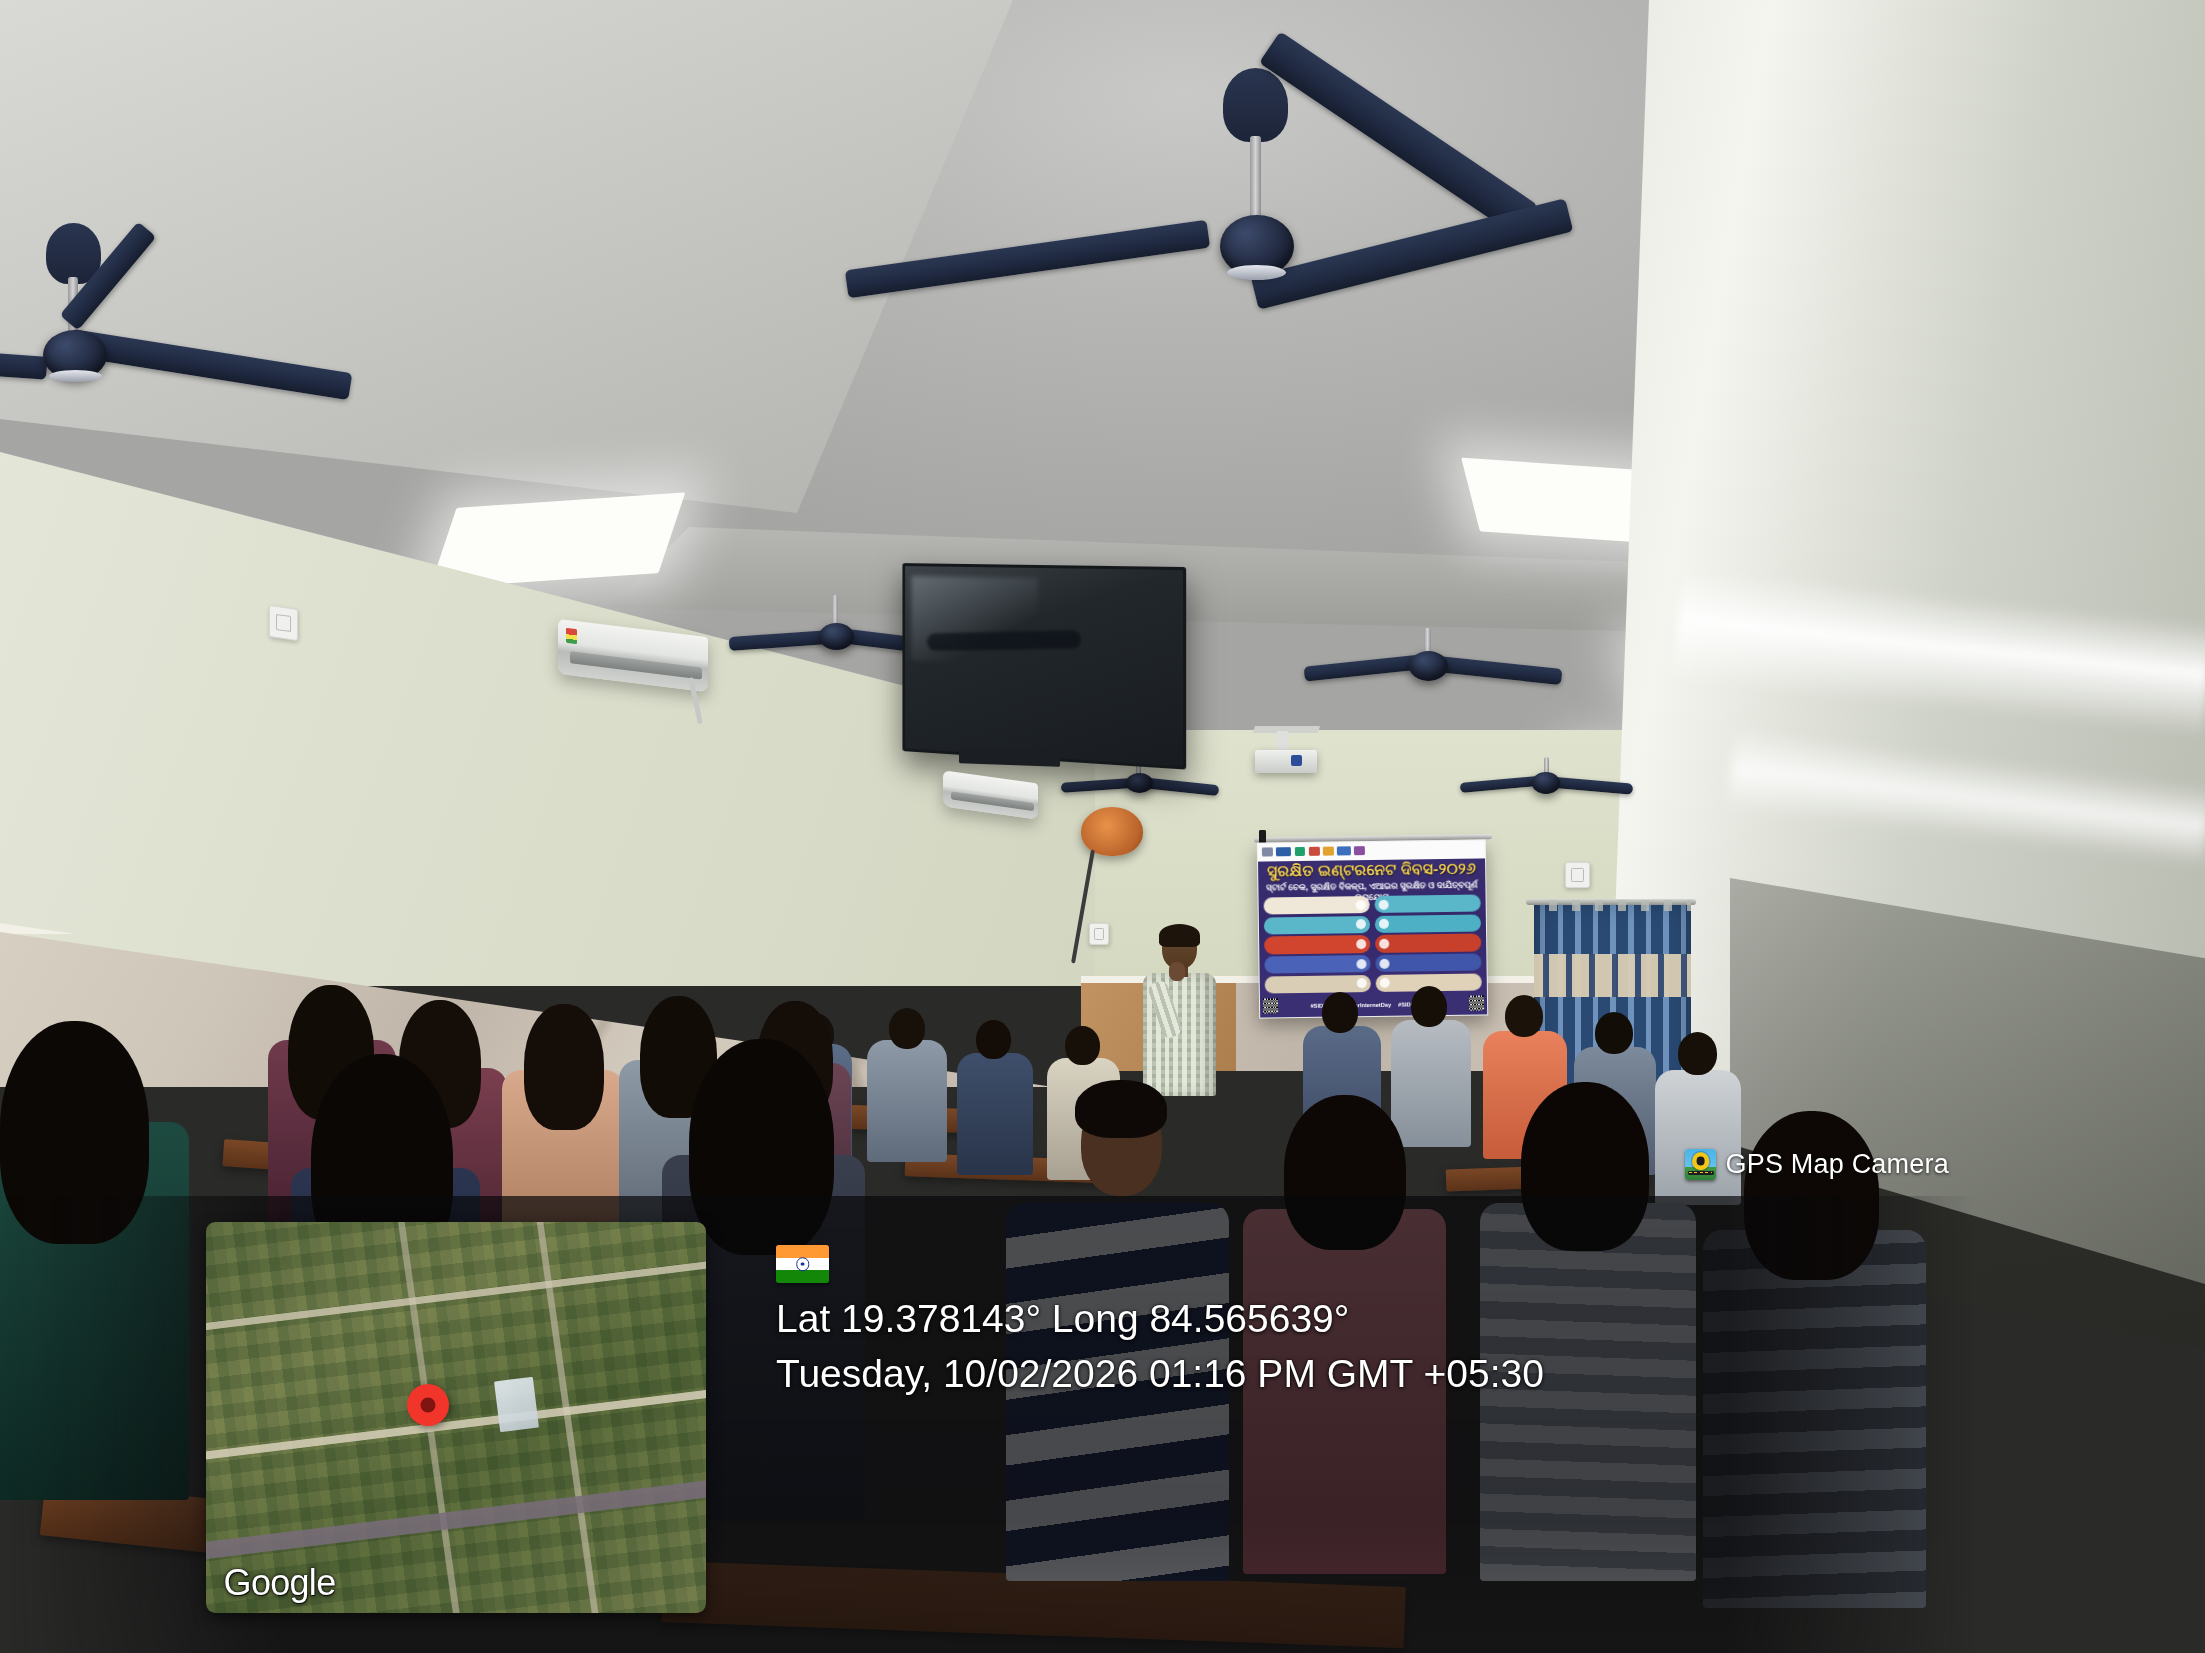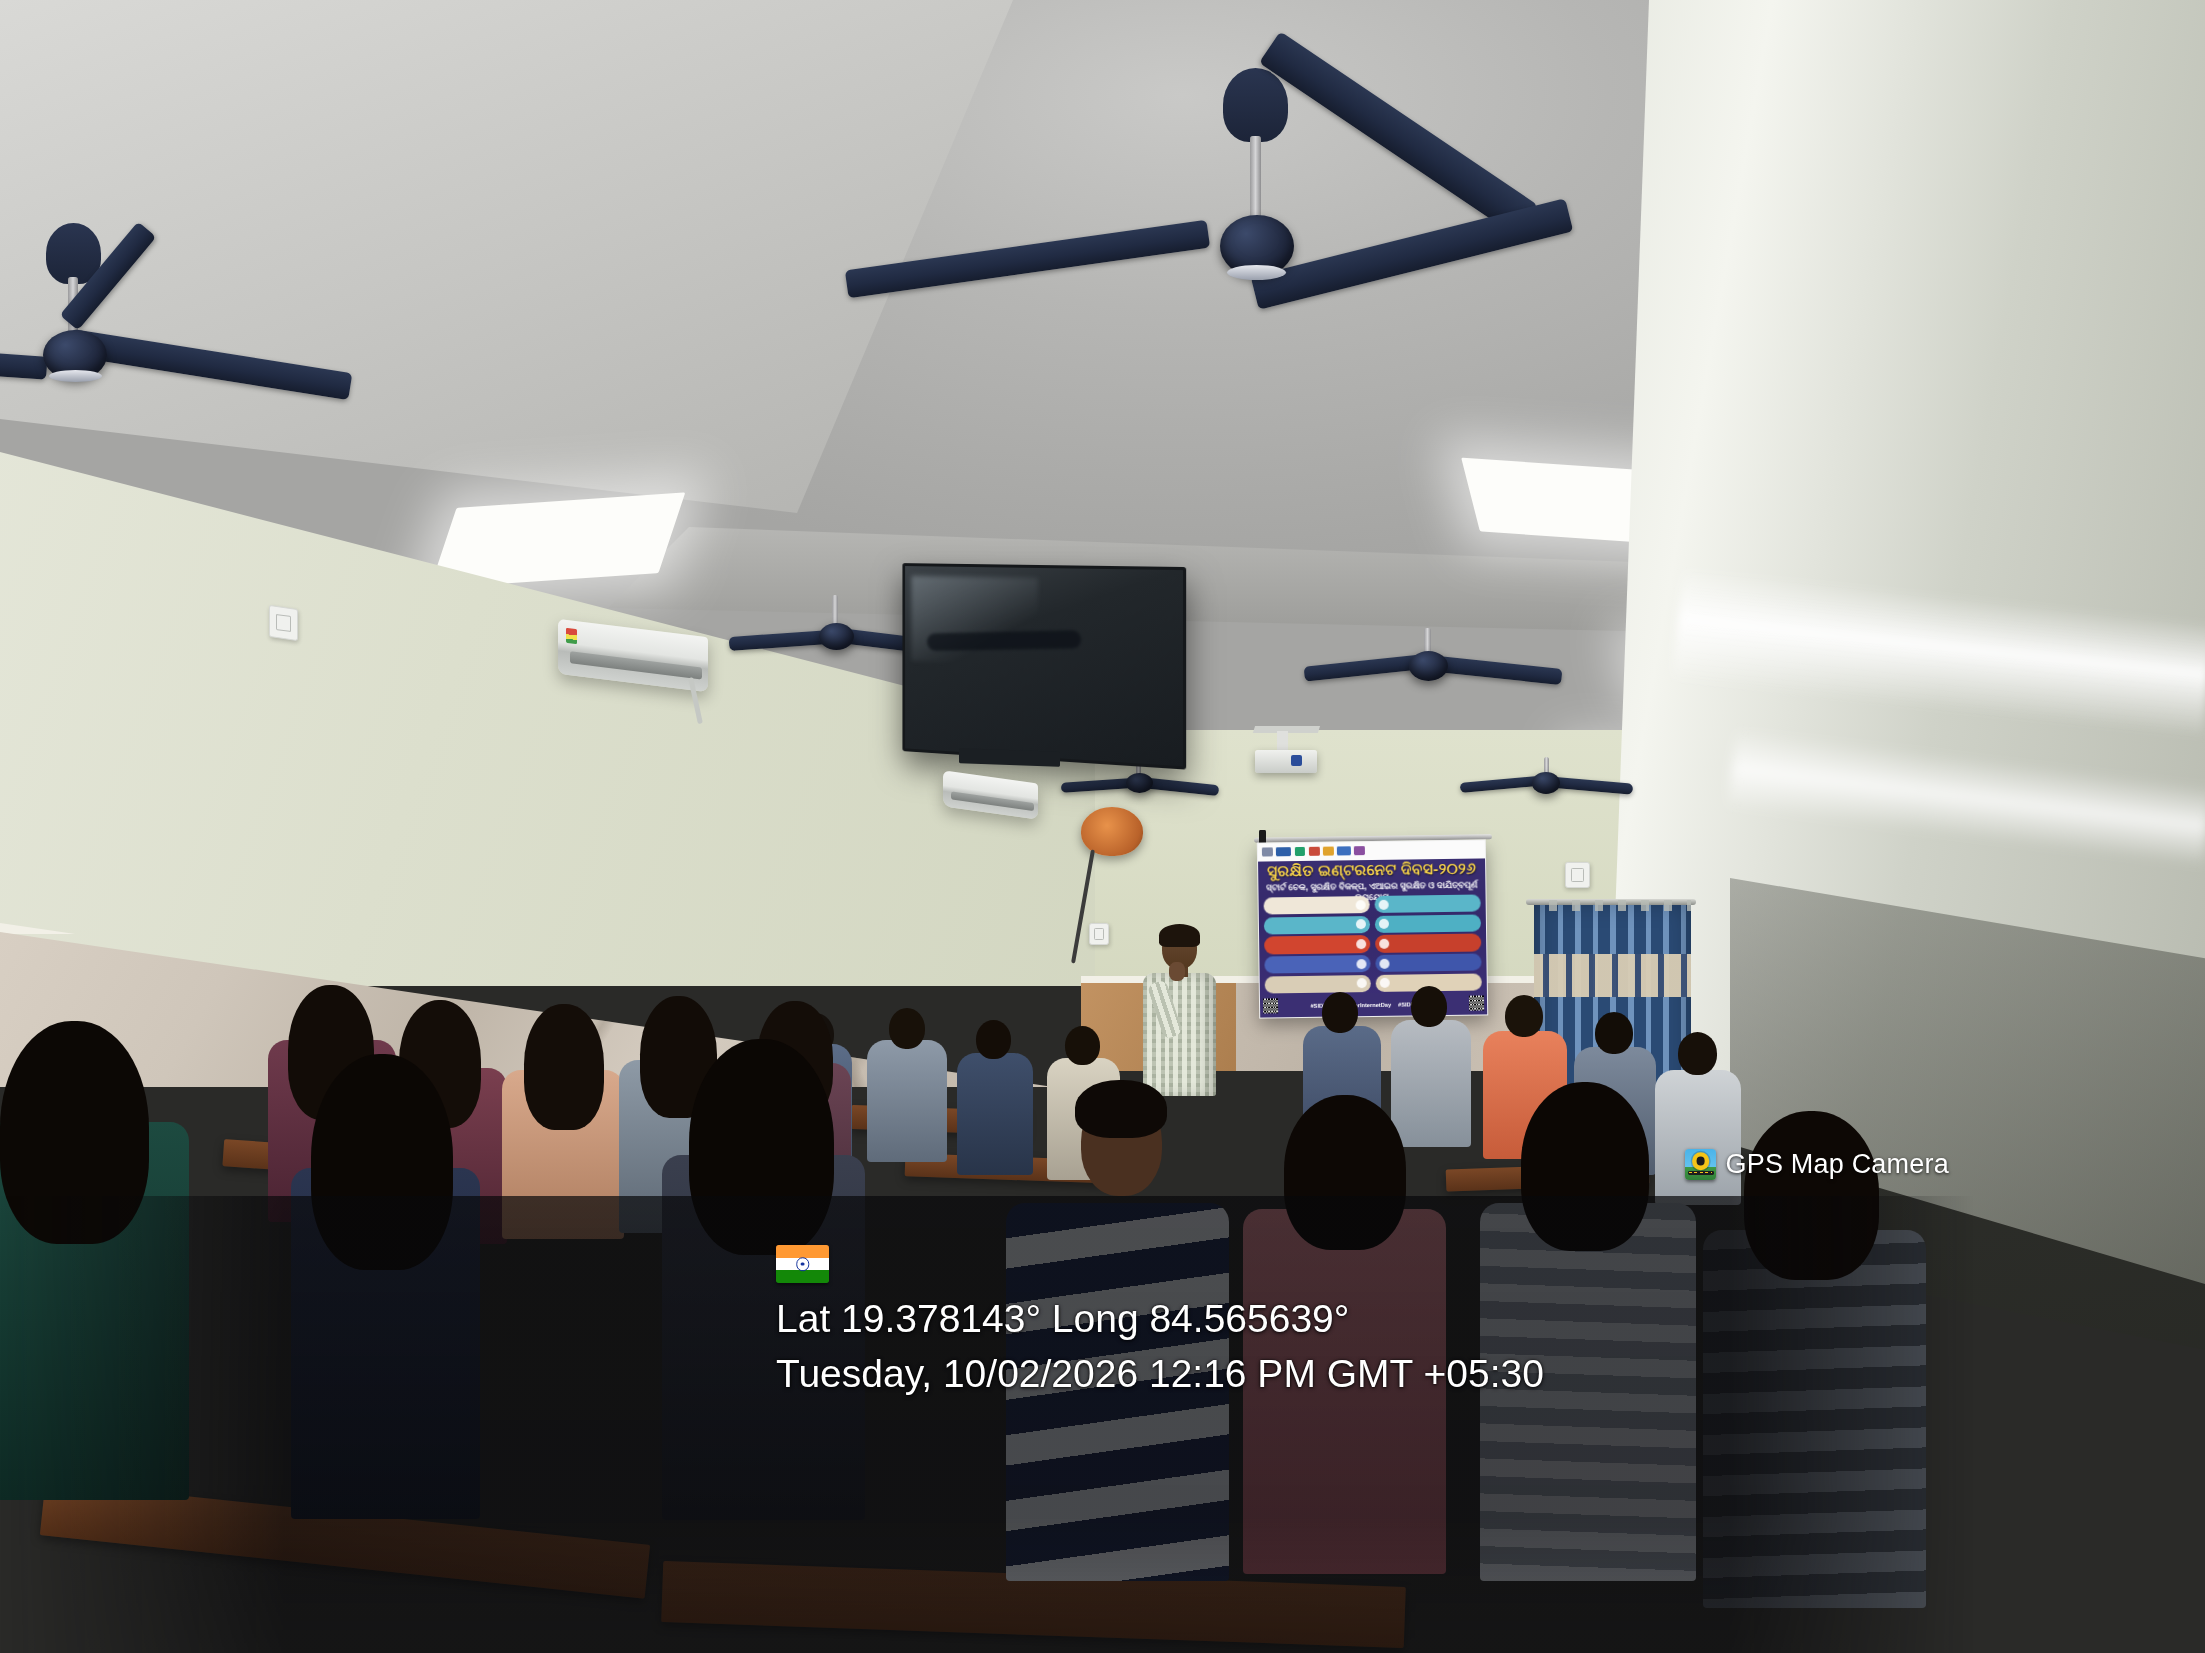--- a/index.html
+++ b/index.html
@@ -689,25 +689,30 @@
   <div class="gps-badge">
     <div class="gps-badge-icon">
       <span class="lens-ring"></span>
       <span class="lens-core"></span>
       <span class="road"></span>
       <span class="roadline"></span>
     </div>
     <div class="gps-badge-text">GPS Map Camera</div>
   </div>
 
+  <div class="gps-map">
+    <span class="whitebldg"></span>
+    <span class="pin"></span>
+    <span class="google-wm">Google</span>
+  </div>
 
   <div class="gps-text">
     <div class="gps-title">
       <span class="flag">
         <span class="chakra"></span>
       </span>
     </div>
     <div class="gps-line">Lat 19.378143° Long 84.565639°</div>
-    <div class="gps-line">Tuesday, 10/02/2026 12:16 PM GMT +05:30</div>
+    <div class="gps-line">Tuesday, 10/02/2026 01:16 PM GMT +05:30</div>
   </div>
 
 </div>
 
 
 </body></html>

